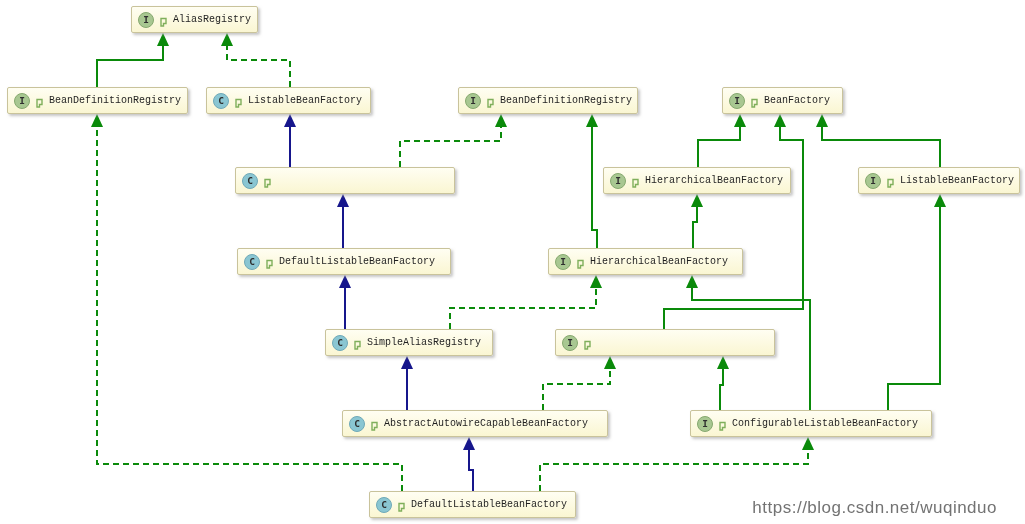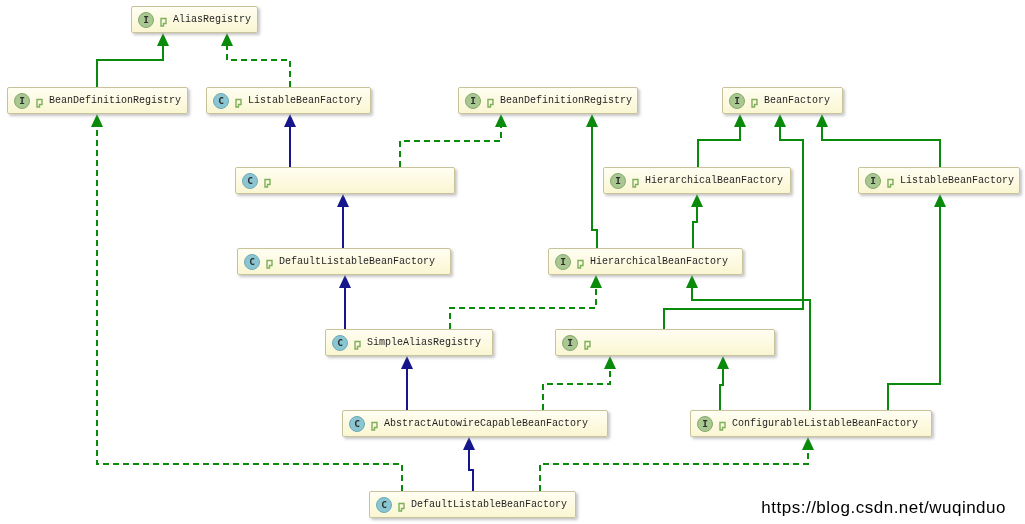--- a/index.html
+++ b/index.html
@@ -19,22 +19,22 @@
   .badge{
     flex:0 0 auto;width:14px;height:14px;border-radius:50%;
     font-family:"DejaVu Sans Mono",monospace;font-size:9.5px;font-weight:bold;
     line-height:14px;text-align:center;color:#2e2e2e;
   }
   .badge.interface{background:#a8c791;border:1px solid #86a96f;}
   .badge.class{background:#8ac6d2;border:1px solid #6fa9b8;}
   .key{flex:0 0 auto;width:11px;height:11px;display:inline-block;}
   .label{font-size:10px;color:#1f1f1f;letter-spacing:0;font-family:Liberation Mono, monospace;}
   #watermark{
-    position:absolute;right:19px;bottom:6px;
-    font-size:17px;color:#000000;letter-spacing:0.5px;
+    position:absolute;right:28px;bottom:6px;
+    font-size:17px;color:#737373;letter-spacing:0.5px;
   }
 </style>
 </head>
 <body>
 
 <div id="canvas">
   <svg id="edges" xmlns="http://www.w3.org/2000/svg">
       <polyline points="97,87 97,60 163,60 163,45" fill="none" stroke="#0a8a0a" stroke-width="1.6" shape-rendering="crispEdges"></polyline>
       <polygon points="163,33 157,46 169,46" fill="#0a8a0a"></polygon>
       <polyline points="290,87 290,60 227,60 227,45" fill="none" stroke="#0a8a0a" stroke-width="1.6" shape-rendering="crispEdges" stroke-dasharray="6 4"></polyline>

